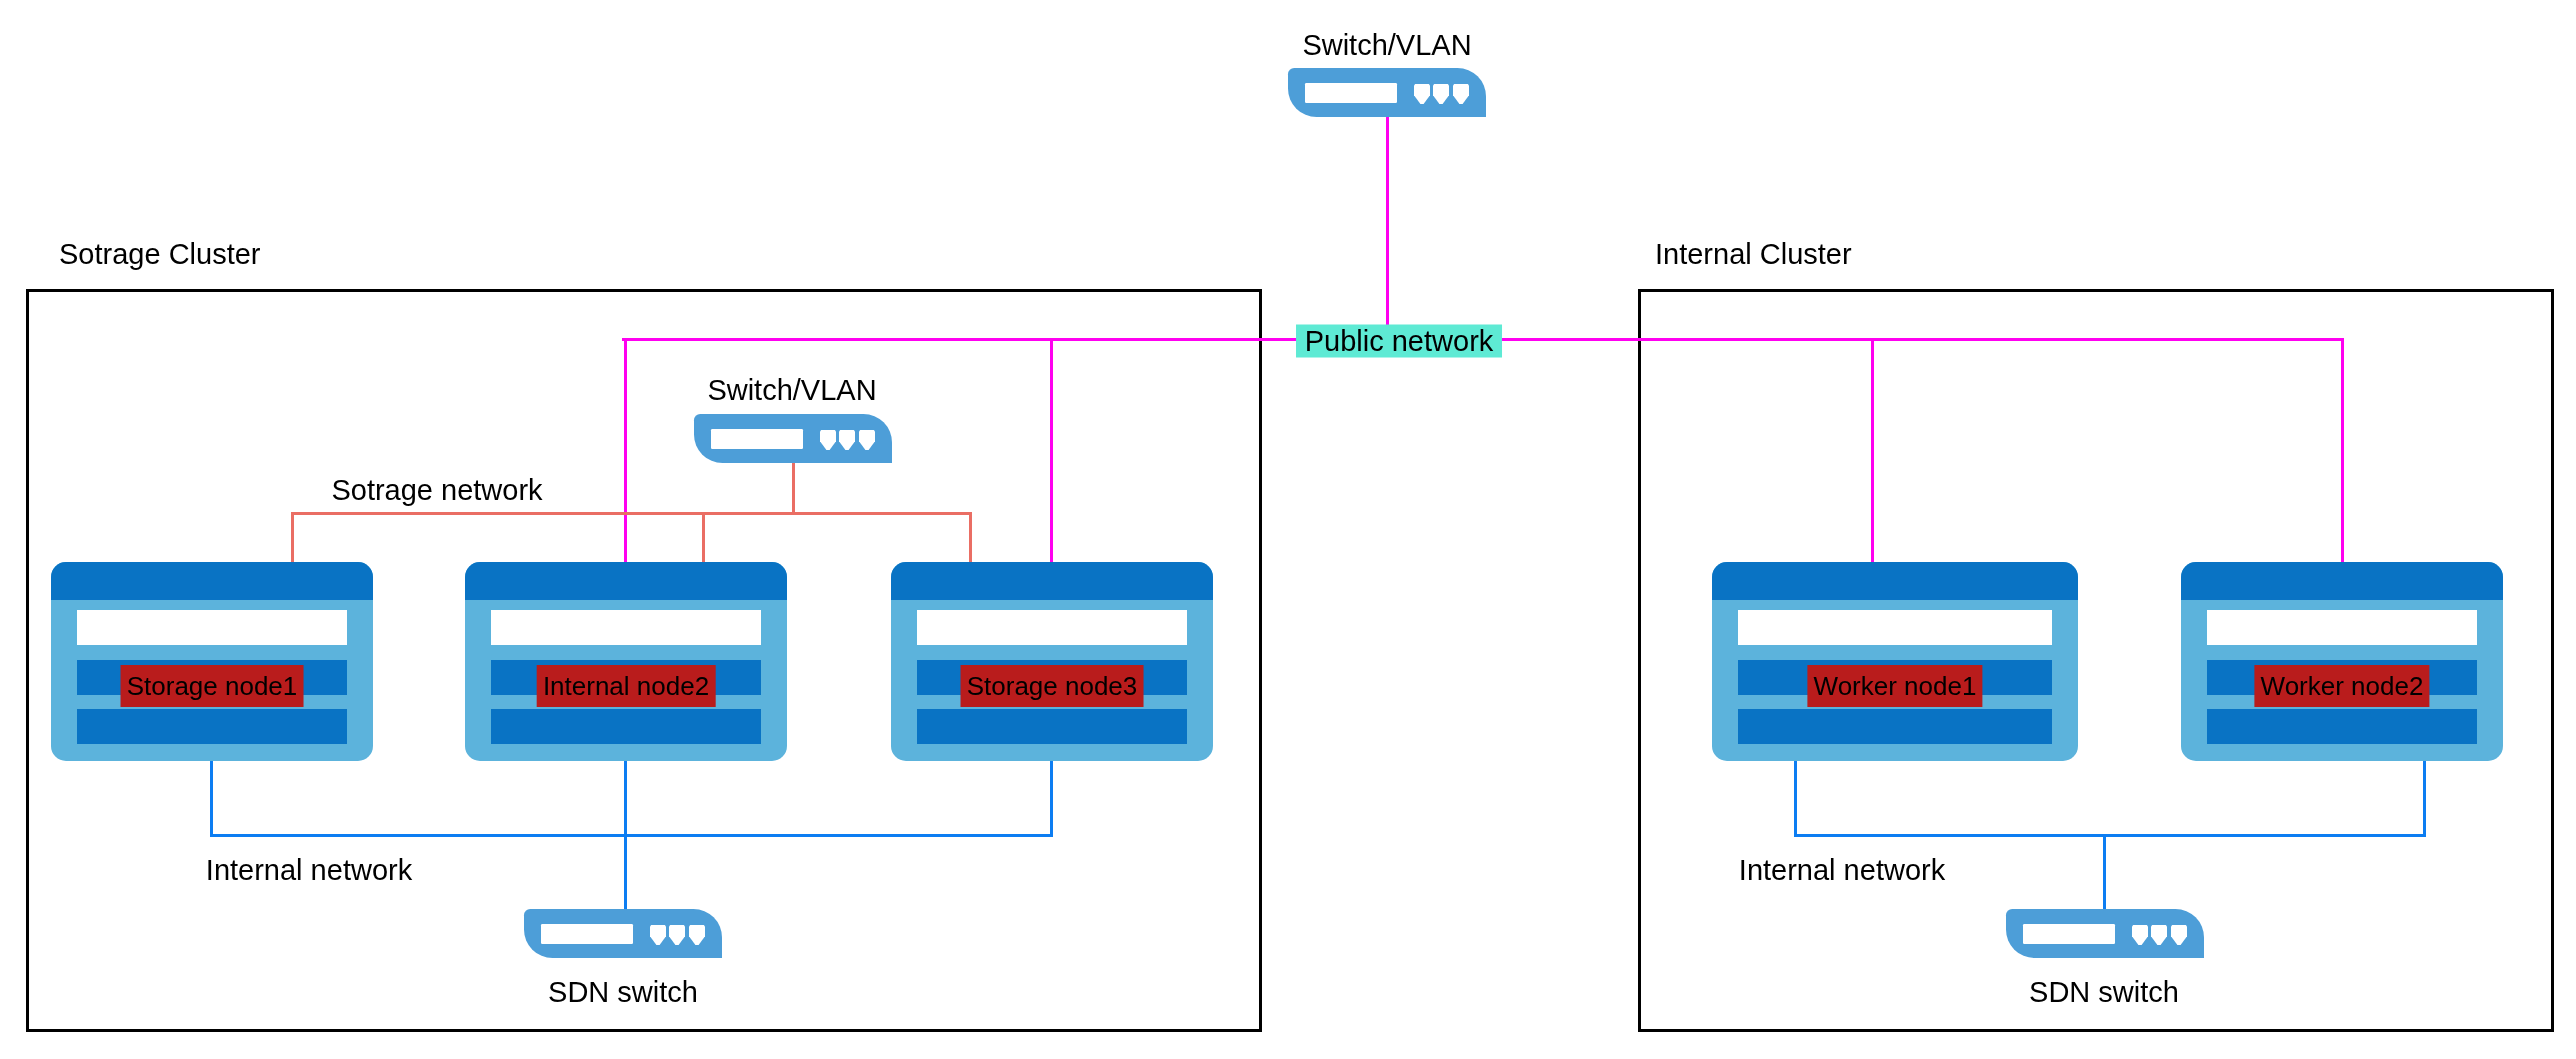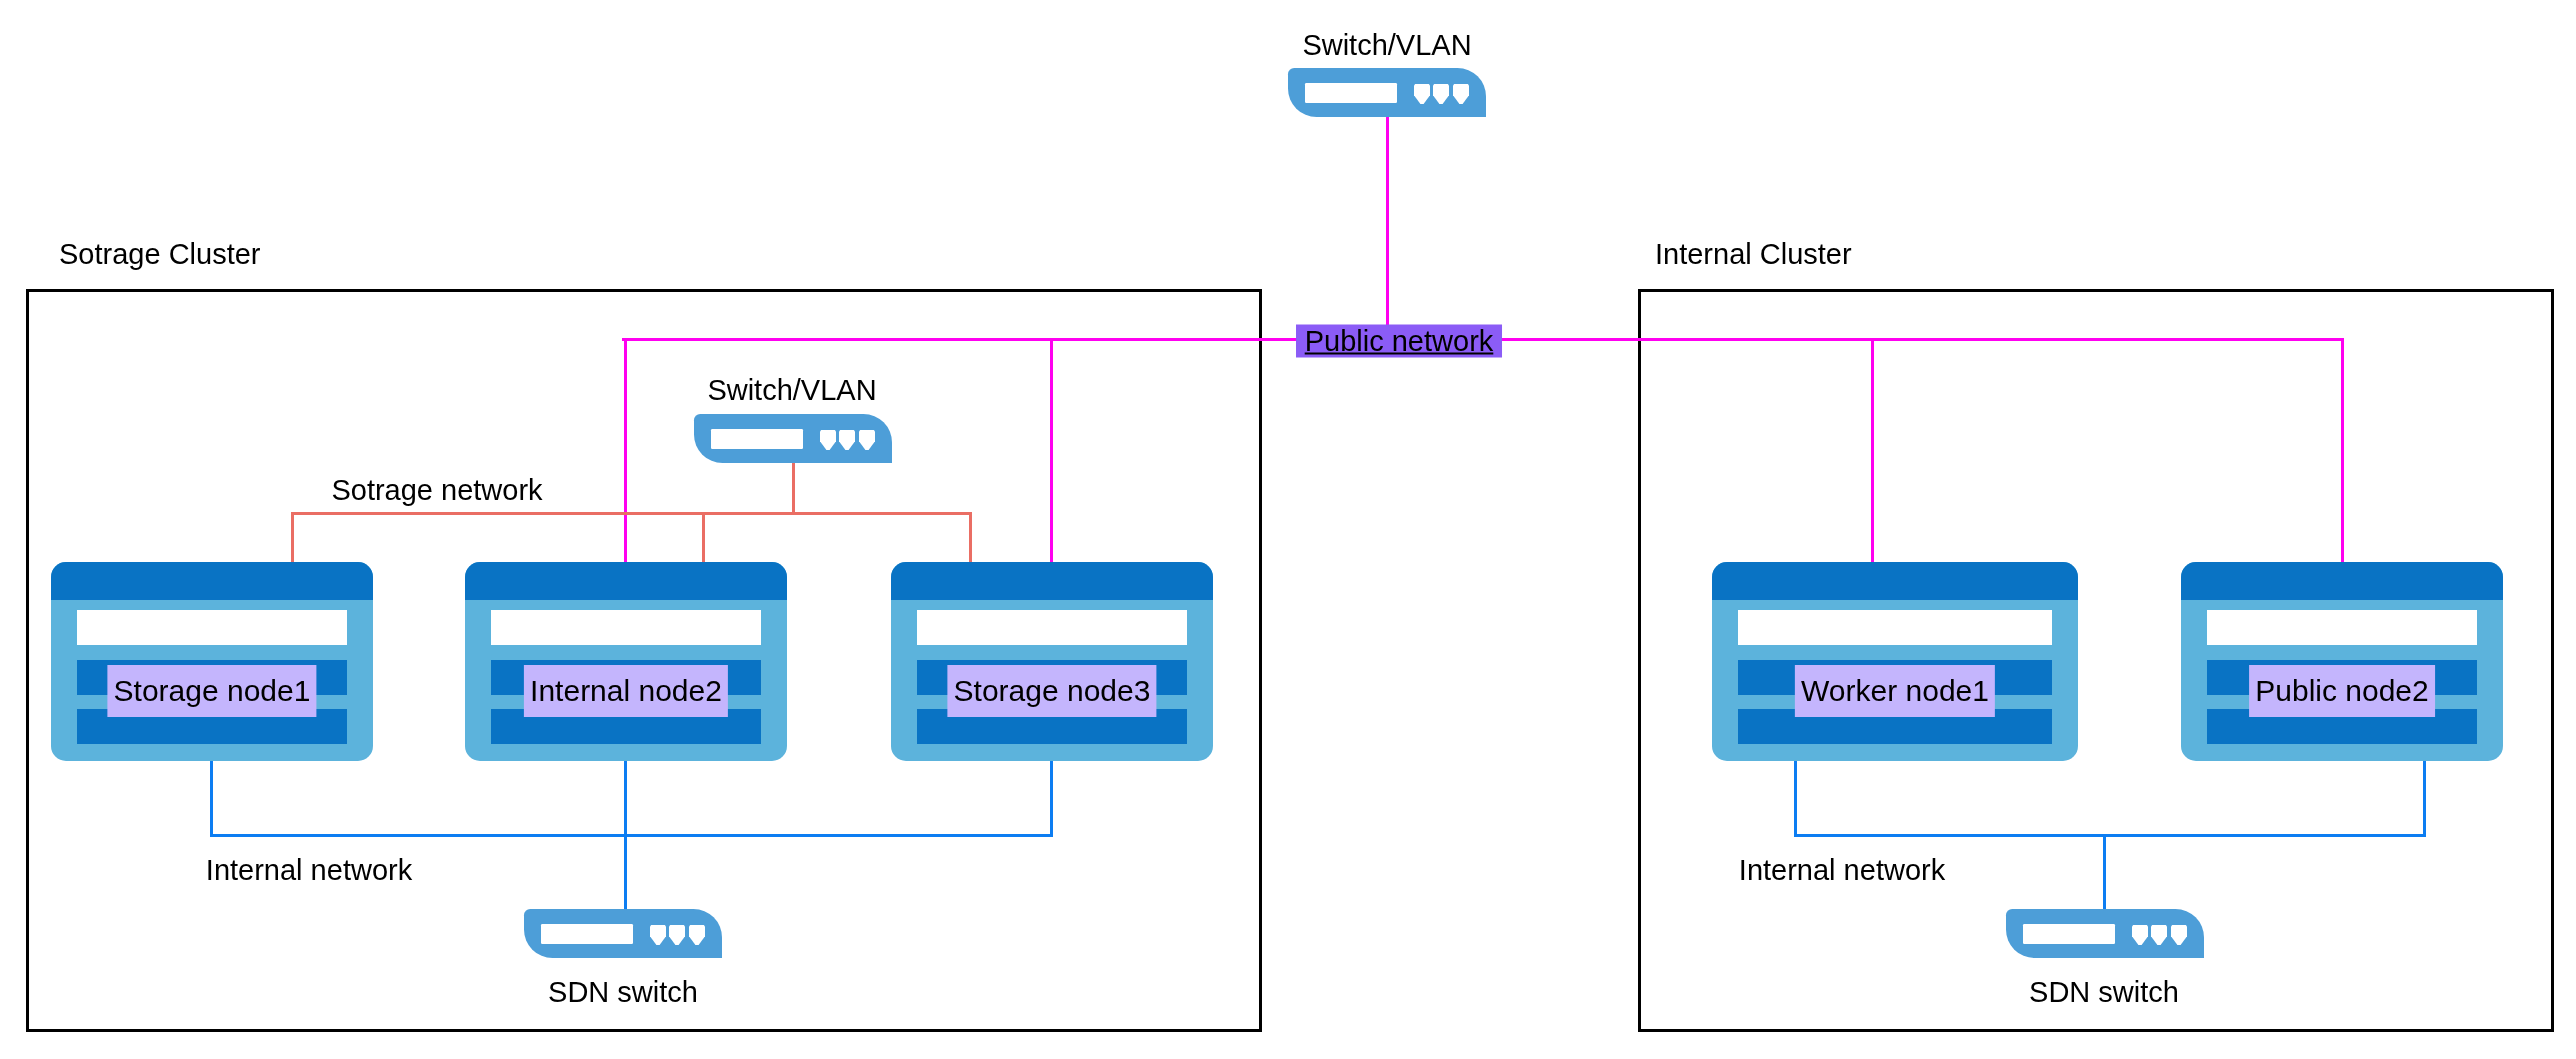--- a/index.html
+++ b/index.html
@@ -28,36 +28,36 @@
   
   .node{position:absolute;top:562px;width:322px;height:199px;
         background:var(--node-fill);border-radius:15px;}
   .node-band{position:absolute;left:0;right:0;top:0;height:38px;
         background:var(--node-accent);border-radius:15px 15px 0 0;}
   .node-row{position:absolute;left:26px;right:26px;height:35px;}
   .node-row.white{top:48px;background:#ffffff;}
   .node-row.dark1{top:98px;background:var(--node-accent);}
   .node-row.dark2{top:147px;background:var(--node-accent);}
   .node-label{position:absolute;top:103px;left:50%;transform:translateX(-50%);
-        height:52px;display:flex;align-items:center;background:#c4b5fd;
-        padding:0 6.2px;font-size:30px;white-space:nowrap;}
+        height:42px;display:flex;align-items:center;background:#b91c1c;
+        padding:0 6.2px;font-size:26px;white-space:nowrap;}
 
   
   .switch{position:absolute;width:198px;height:49px;background:var(--switch-fill);
         border-radius:6.2px 28.5px 0 28.5px;}
   .sw-display{position:absolute;left:17.3px;top:15px;width:92px;height:20.4px;background:#ffffff;border-radius:1.2px;}
   .sw-port{position:absolute;top:15.5px;width:16px;height:20.4px;background:#ffffff;
         clip-path:polygon(0 10%,10% 0,90% 0,100% 10%,100% 58%,60% 100%,40% 100%,0 58%);}
   .sw-port.p1{left:126px;}
   .sw-port.p2{left:145px;}
   .sw-port.p3{left:165px;}
 
   .lbl{position:absolute;font-size:29px;white-space:nowrap;color:#000;}
   .lbl.centered{transform:translate(-50%,-50%);}
-  .lbl.on-line{background:#8b5cf6;padding:0 8.7px;text-decoration:underline;}
+  .lbl.on-line{background:#5eead4;padding:0 8.7px;}
 </style>
 </head>
 <body>
 
 <div class="canvas">
 
   <div class="cluster-box" style="left:26px;top:289px;width:1236px;height:743px;"></div>
   <div class="cluster-box" style="left:1638px;top:289px;width:916px;height:743px;"></div>
 
   <div class="line magenta v" style="left:1386px;top:117px;height:223px;"></div>
@@ -110,21 +110,21 @@
     <div class="node-row white"></div>
     <div class="node-row dark1"></div>
     <div class="node-row dark2"></div>
     <div class="node-label">Worker node1</div>
   </div>
   <div class="node" style="left:2181px;">
     <div class="node-band"></div>
     <div class="node-row white"></div>
     <div class="node-row dark1"></div>
     <div class="node-row dark2"></div>
-    <div class="node-label">Public node2</div>
+    <div class="node-label">Worker node2</div>
   </div>
 
   <div class="switch" style="left:1288px;top:68px;">
     <div class="sw-display"></div>
     <div class="sw-port p1"></div>
     <div class="sw-port p2"></div>
     <div class="sw-port p3"></div>
   </div>
   <div class="switch" style="left:694px;top:414px;">
     <div class="sw-display"></div>

